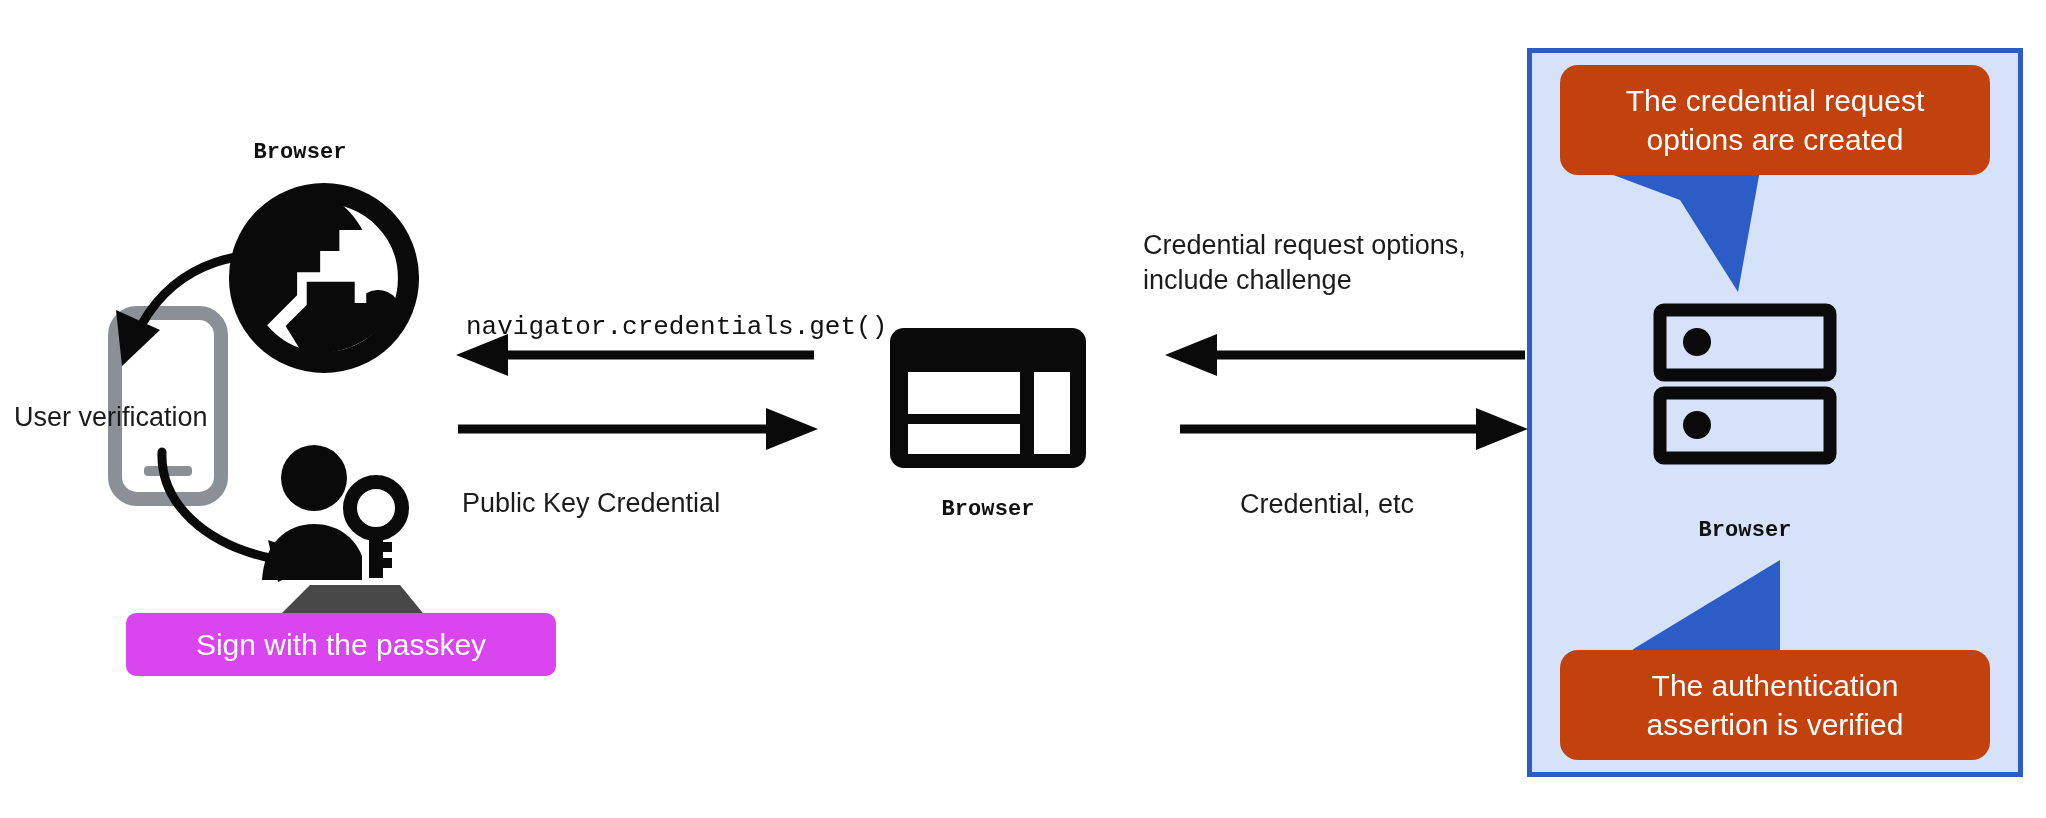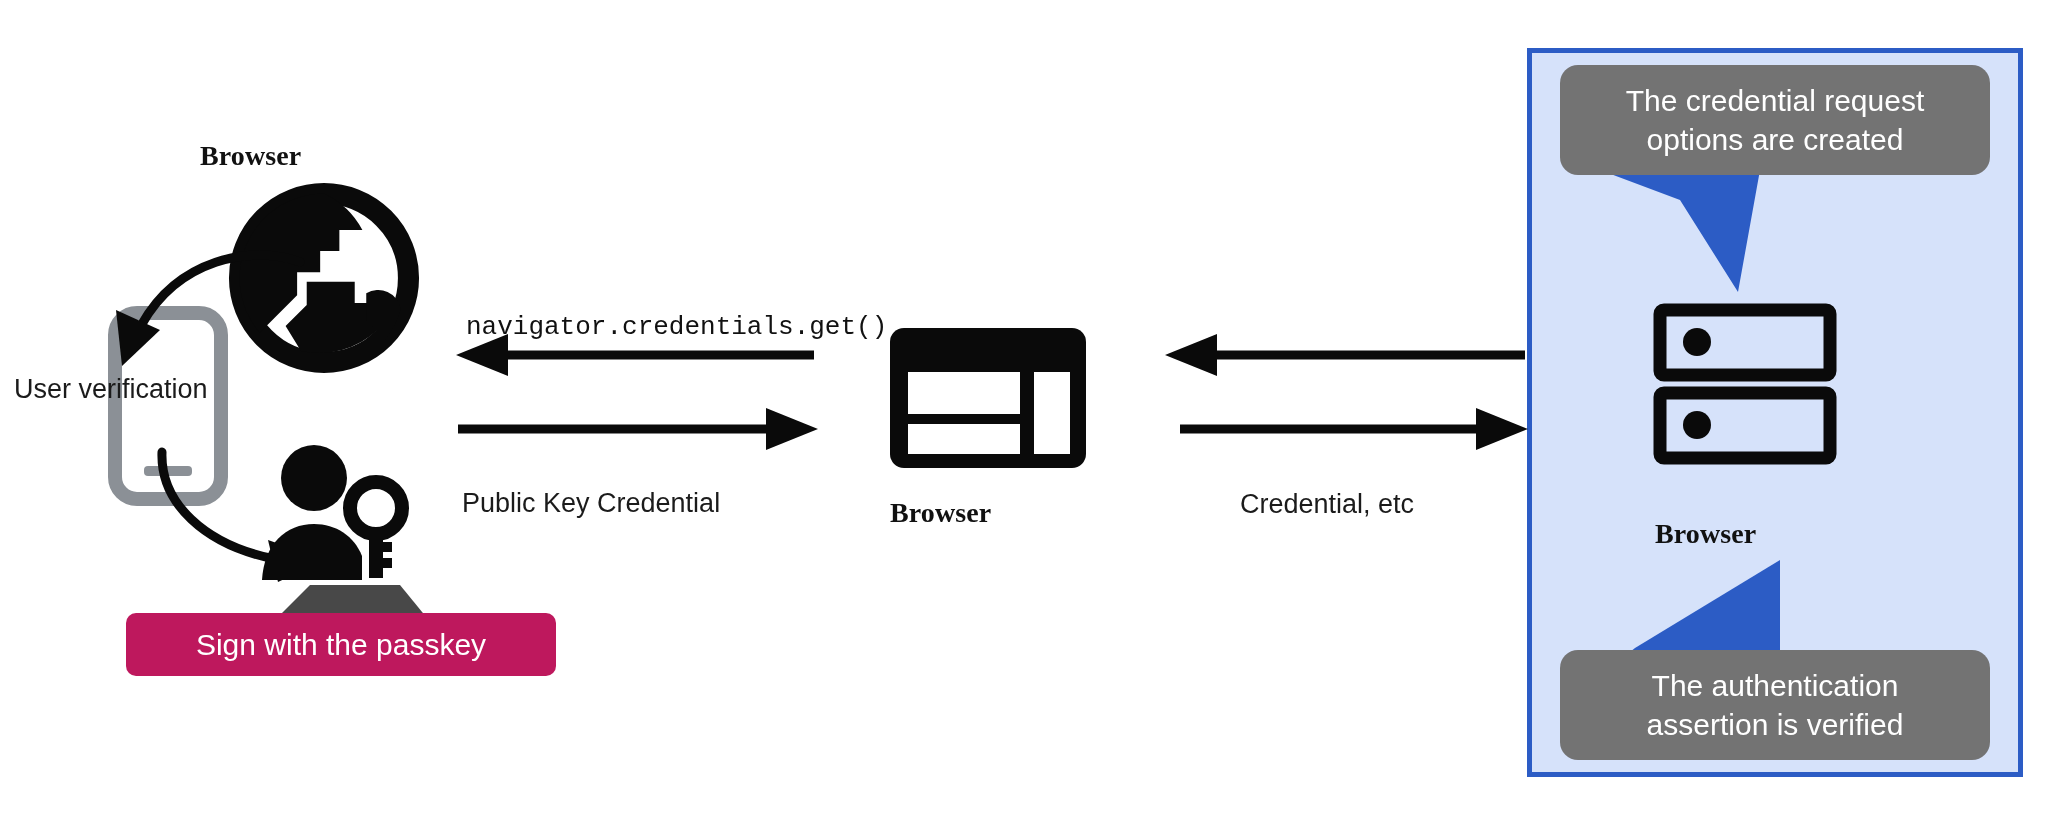--- a/index.html
+++ b/index.html
@@ -14,25 +14,26 @@
     background: #ffffff;
     overflow: hidden;
     font-family: "Liberation Sans", sans-serif;
   }
 
   
   .abs { position: absolute; }
 
   
   .node-label {
-    font-family: Liberation Serif, serif;
+    font-family: Liberation Mono, monospace;
     font-weight: bold;
-    font-size: 28px;
+    font-size: 22px;
     color: #111111;
     letter-spacing: .1px;
+    text-align: center;
     white-space: nowrap;
   }
   .edge-label {
     font-family: "Liberation Sans", sans-serif;
     font-size: 27px;
     color: #1b1b1b;
     line-height: 1.28;
     white-space: pre-line;
   }
   .mono-label {
@@ -48,42 +49,42 @@
     top: 48px;
     width: 496px;
     height: 729px;
     background: #d6e2fa;
     border: 5px solid #2c5cc5;
     box-sizing: border-box;
   }
 
   
   .bubble {
-    background: #737373;
+    background: #c2410c;
     border-radius: 18px;
     color: #ffffff;
     font-family: "Liberation Sans", sans-serif;
     font-size: 30px;
     line-height: 1.3;
     text-align: center;
     display: flex;
     align-items: center;
     justify-content: center;
     white-space: pre-line;
     box-sizing: border-box;
     padding: 10px 16px;
   }
 
   
   #passkey-tooltip {
     left: 126px;
     top: 613px;
     width: 430px;
     height: 63px;
-    background: #be185d;
+    background: #d946ef;
     border-radius: 10px;
     color: #ffffff;
     font-family: "Liberation Sans", sans-serif;
     font-size: 30px;
     display: flex;
     align-items: center;
     justify-content: center;
     box-sizing: border-box;
   }
 
@@ -131,21 +132,21 @@
              A44 44 0 0 0 78 77
              L78 63 L66 63 L66 52 Z" fill="#0a0a0a"></path>
     <path d="M72 58 A12 12 0 0 1 90 66 A44 44 0 0 1 82 82 L72 72 Z" fill="#0a0a0a"></path>
   </svg>
 
   <svg class="abs" style="left:108px; top:306px;" width="120" height="200">
     <rect x="7" y="7" width="106" height="186" rx="22" ry="22" fill="none" stroke="#8b9096" stroke-width="14"></rect>
     <rect x="36" y="160" width="48" height="10" rx="4" fill="#8b9096"></rect>
   </svg>
 
-  <div class="abs edge-label" style="left:14px; top:372px;">User verification</div>
+  <div class="abs edge-label" style="left:14px; top:400px;">User verification</div>
 
   <svg class="abs" style="left:100px; top:238px;" width="210" height="145">
     <path d="M200 24 C150 6, 78 22, 42 86" fill="none" stroke="#0a0a0a" stroke-width="9" stroke-linecap="round"></path>
     <polygon points="22,128 16,72 60,92" fill="#0a0a0a"></polygon>
   </svg>
 
   <svg class="abs" style="left:150px; top:448px;" width="230" height="130">
     <path d="M12 4 C10 56, 56 96, 120 110" fill="none" stroke="#0a0a0a" stroke-width="9" stroke-linecap="round"></path>
     <polygon points="175,112 118,92 128,134" fill="#0a0a0a"></polygon>
   </svg>
@@ -180,20 +181,22 @@
 
   <svg class="abs" style="left:890px; top:328px;" width="196" height="140">
     <rect x="0" y="0" width="196" height="140" rx="14" fill="#0a0a0a"></rect>
     <rect x="18" y="44" width="112" height="42" fill="#ffffff"></rect>
     <rect x="18" y="96" width="112" height="30" fill="#ffffff"></rect>
     <rect x="144" y="44" width="36" height="82" fill="#ffffff"></rect>
   </svg>
 
   <div class="abs node-label" style="left:890px; top:497px; width:196px;">Browser</div>
 
+  <div class="abs edge-label" style="left:1143px; top:228px;">Credential request options,
+include challenge</div>
 
   <svg class="abs" style="left:1165px; top:330px;" width="362" height="50">
     <line x1="44" y1="25" x2="360" y2="25" stroke="#0a0a0a" stroke-width="9"></line>
     <polygon points="0,25 52,4 52,46" fill="#0a0a0a"></polygon>
   </svg>
 
   <svg class="abs" style="left:1178px; top:404px;" width="350" height="50">
     <line x1="2" y1="25" x2="306" y2="25" stroke="#0a0a0a" stroke-width="9"></line>
     <polygon points="350,25 298,4 298,46" fill="#0a0a0a"></polygon>
   </svg>

